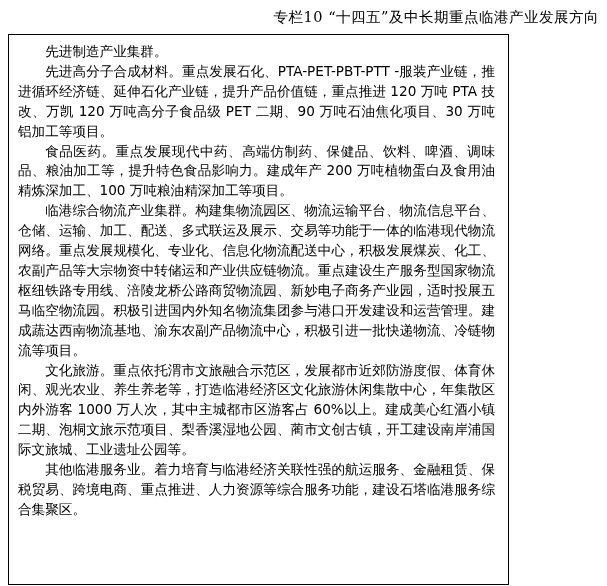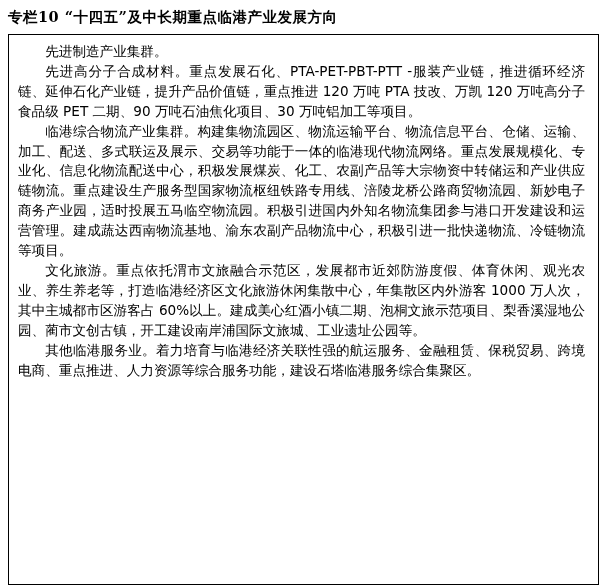--- a/index.html
+++ b/index.html
@@ -14,32 +14,32 @@
     color: #000000;
   }
   .page {
     width: 607px;
     height: 586px;
     position: relative;
     box-sizing: border-box;
     padding: 6px 8px 0 8px;
   }
   .title {
-    text-align: left;
-    font-weight: bold;
+    text-align: right;
+    font-weight: normal;
     font-size: 14.5px;
     letter-spacing: 0.5px;
     margin: 2px 0 7px 0;
     white-space: nowrap;
     font-family: "DejaVu Serif", "Liberation Serif", serif;
   }
   .box {
     border: 1px solid #000000;
     box-sizing: border-box;
-    width: 591px;
+    width: 501px;
     height: 551px;
     padding: 7px 13px 0 9px;
     overflow: hidden;
   }
   p {
     margin: 0;
     font-size: 13.6px;
     line-height: 1.465;
     text-align: justify;
     text-justify: inter-ideograph;
@@ -60,20 +60,23 @@
   <div class="box">
 
     <p>
       <span>先进制造产业集群。</span>
     </p>
 
     <p>
       <span class="lead">先进高分子合成材料。</span><span>重点发展石化、PTA-PET-PBT-PTT -服装产业链，推进循环经济链、延伸石化产业链，提升产品价值链，重点推进 120 万吨 PTA 技改、万凯 120 万吨高分子食品级 PET 二期、90 万吨石油焦化项目、30 万吨铝加工等项目。</span>
     </p>
 
+    <p>
+      <span class="lead">食品医药。</span><span>重点发展现代中药、高端仿制药、保健品、饮料、啤酒、调味品、粮油加工等，提升特色食品影响力。建成年产 200 万吨植物蛋白及食用油精炼深加工、100 万吨粮油精深加工等项目。</span>
+    </p>
 
 
 
     <p>
       <span>临港综合物流产业集群。构建集物流园区、物流运输平台、物流信息平台、仓储、运输、加工、配送、多式联运及展示、交易等功能于一体的临港现代物流网络。重点发展规模化、专业化、信息化物流配送中心，积极发展煤炭、化工、农副产品等大宗物资中转储运和产业供应链物流。重点建设生产服务型国家物流枢纽铁路专用线、涪陵龙桥公路商贸物流园、新妙电子商务产业园，适时投展五马临空物流园。积极引进国内外知名物流集团参与港口开发建设和运营管理。建成蔬达西南物流基地、渝东农副产品物流中心，积极引进一批快递物流、冷链物流等项目。</span>
     </p>
 
     <p>
       <span>文化旅游。重点依托渭市文旅融合示范区，发展都市近郊防游度假、体育休闲、观光农业、养生养老等，打造临港经济区文化旅游休闲集散中心，年集散区内外游客 1000 万人次，其中主城都市区游客占 60%以上。建成美心红酒小镇二期、泡桐文旅示范项目、梨香溪湿地公园、蔺市文创古镇，开工建设南岸浦国际文旅城、工业遗址公园等。</span>
     </p>

